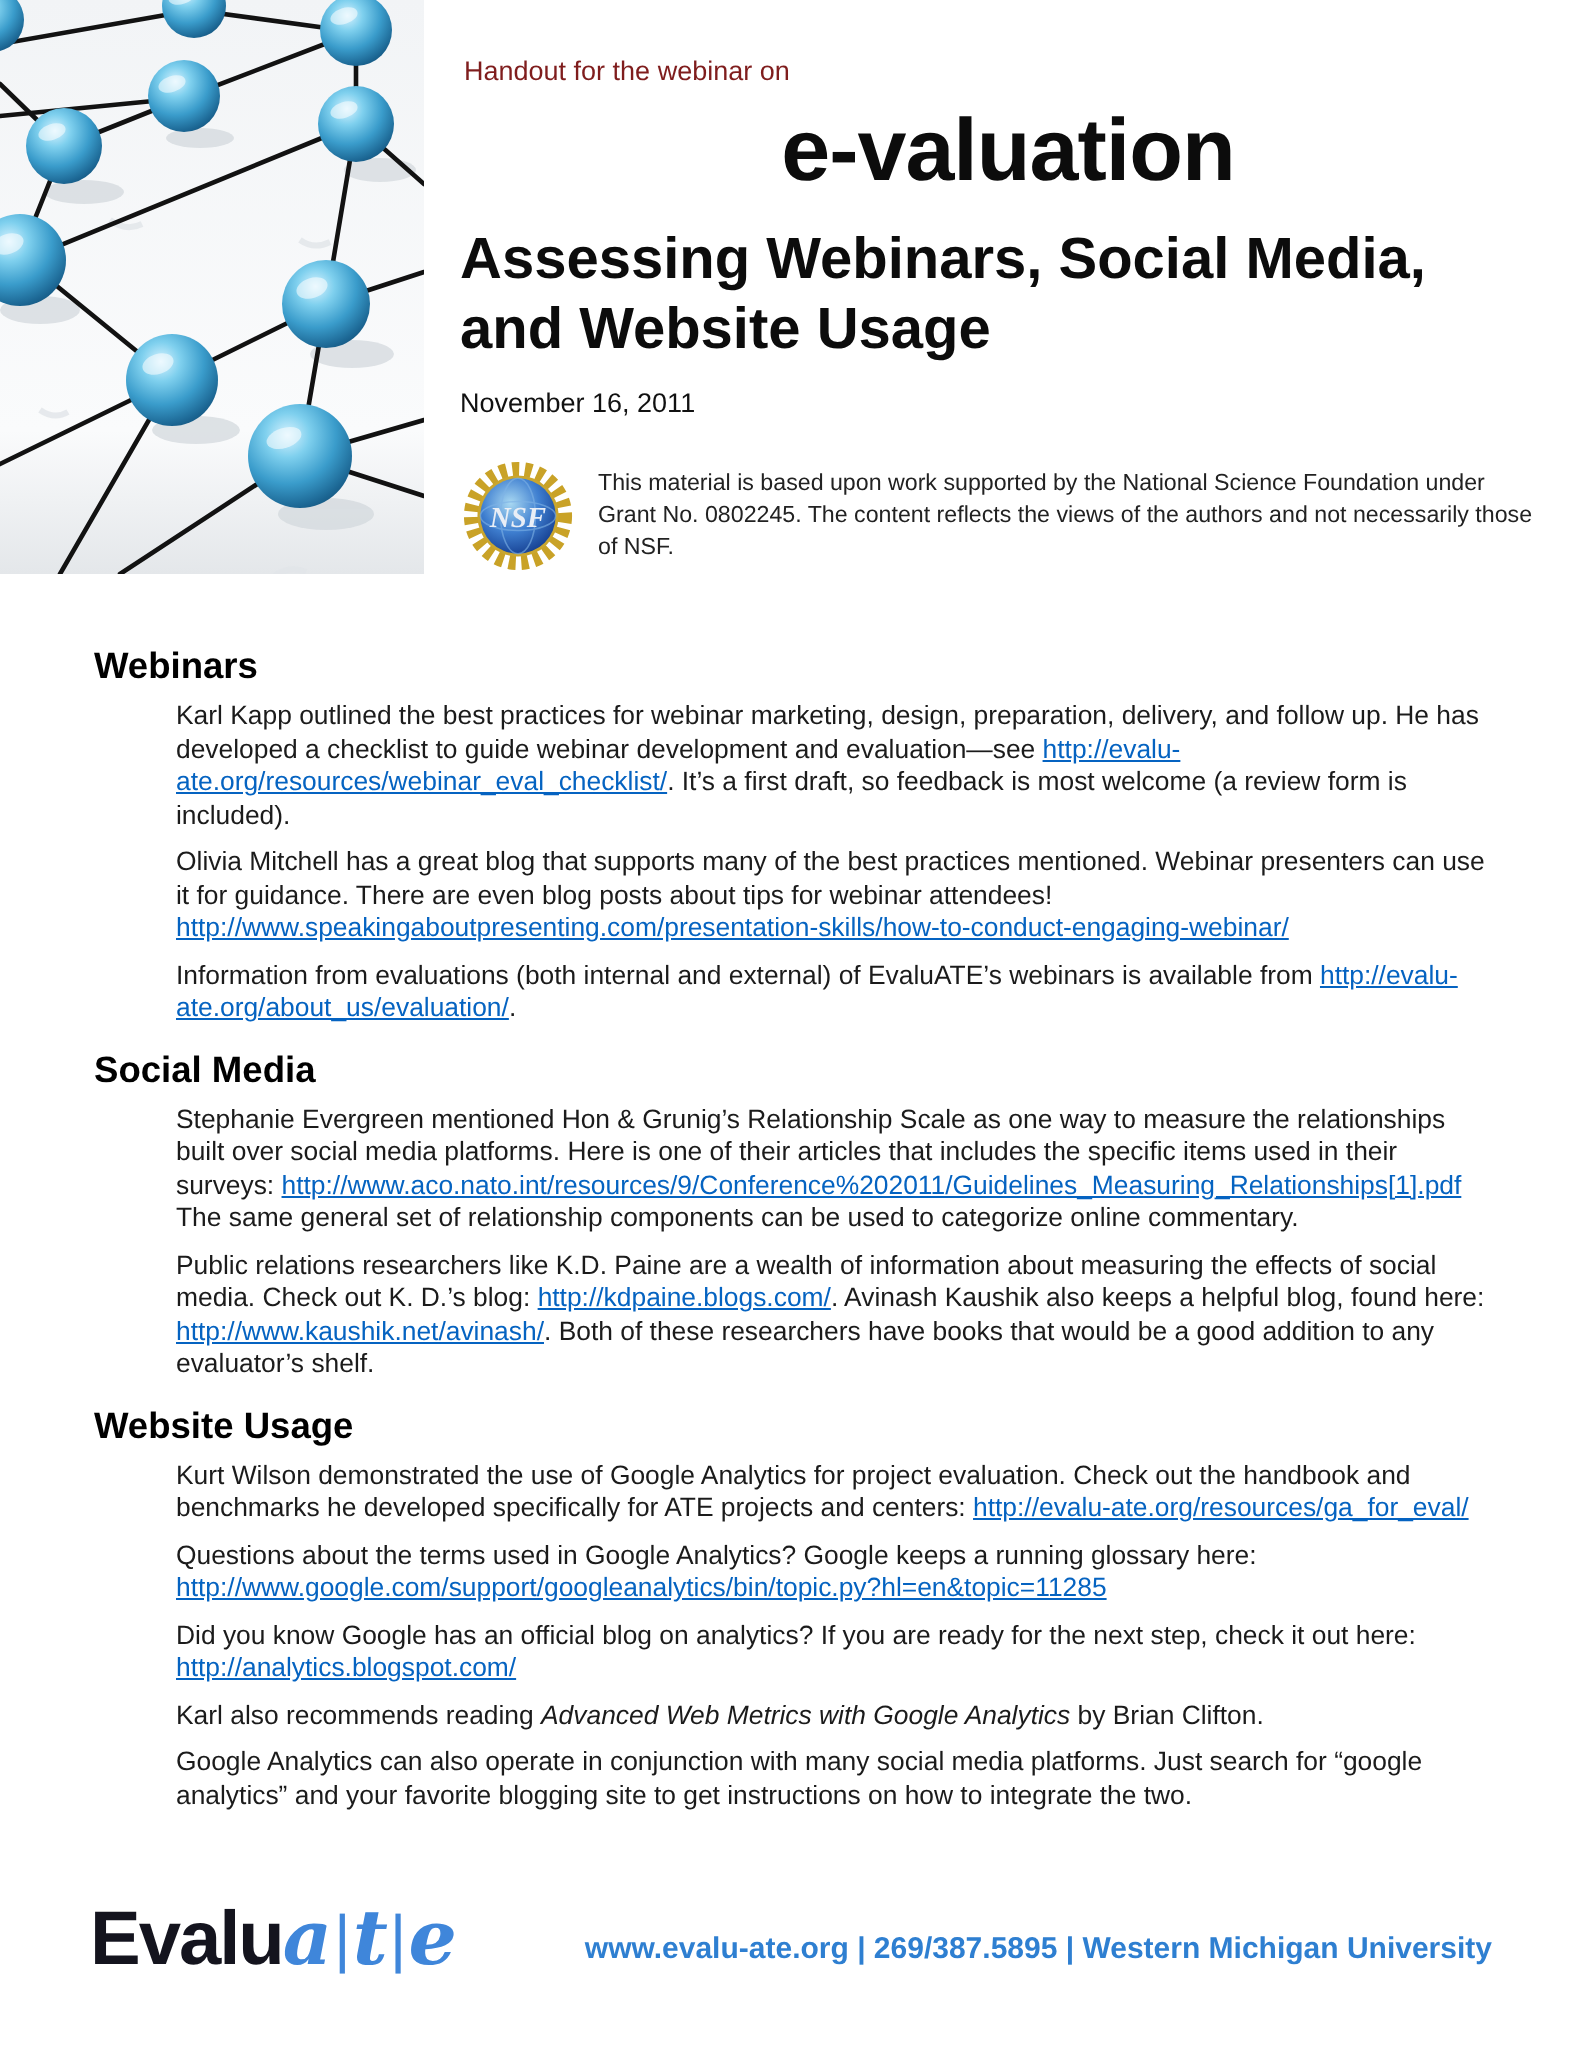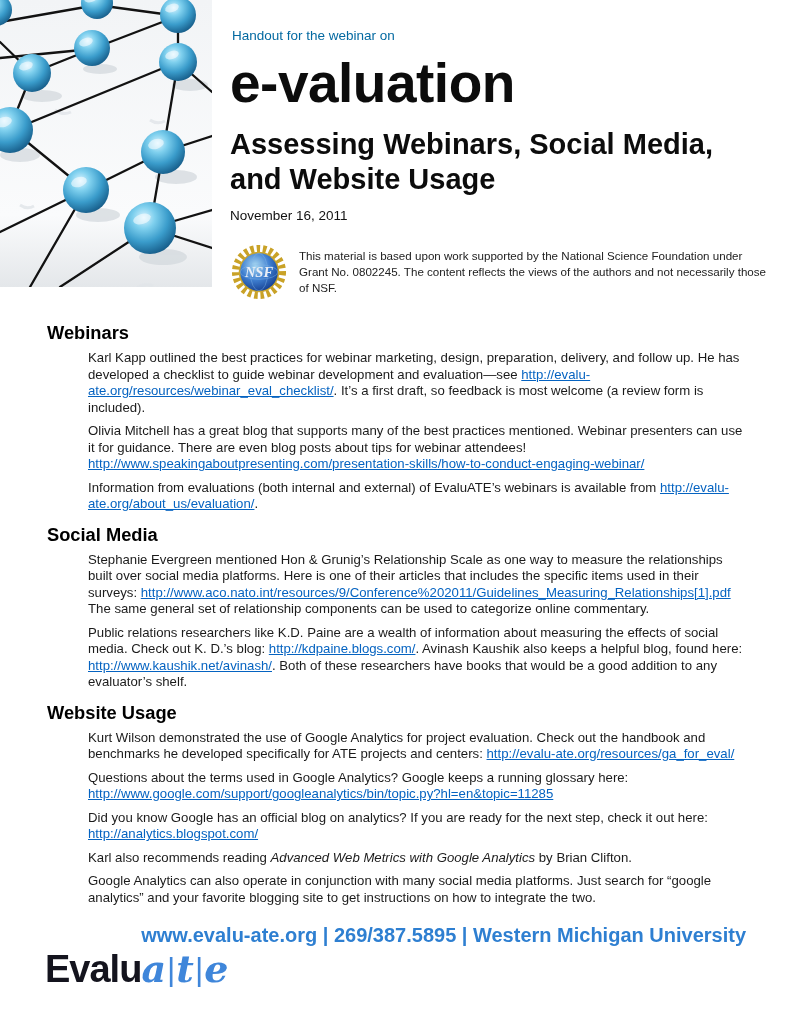--- a/index.html
+++ b/index.html
@@ -4,22 +4,22 @@
 <style>
   html,body{margin:0;padding:0;background:#ffffff;}
   .page{position:relative;width:791px;height:1024px;background:#fff;overflow:hidden;
         font-family:"Liberation Sans",sans-serif;color:#1a1a1a;}
 
   
   .hero{position:absolute;left:0;top:0;width:212px;height:287px;}
 
   
   .header-text{position:absolute;left:230px;top:28px;width:548px;}
-  .kicker{font-size:13.5px;margin:0 0 8px 2px;color:#0369a1;}
-  .title{font-size:55px;font-weight:bold;letter-spacing:-0.5px;margin:0 0 12px;color:#0c0c0c;}
+  .kicker{font-size:13.5px;margin:0 0 8px 2px;color:#7f1d1d;}
+  .title{font-size:44px;font-weight:bold;letter-spacing:-0.5px;margin:0 0 12px;color:#0c0c0c;text-align:center;}
   .subtitle{font-size:29px;font-weight:bold;line-height:1.2;margin:0 0 9px;max-width:525px;color:#0c0c0c;}
   .byline,.date{font-size:13.5px;line-height:1.45;color:#111;}
   .nsf-row{display:flex;gap:11px;margin-top:19px;align-items:center;}
   .nsf-logo{flex:0 0 auto;width:58px;height:56px;}
   .nsf-note{font-size:11.6px;line-height:1.4;width:468px;margin:0;color:#222;}
 
   
   main{position:absolute;left:47px;top:322px;width:702px;}
   .intro{font-size:14px;font-weight:bold;margin:0 0 13px;padding-left:3px;color:#0c0c0c;}
   .intro a{font-weight:bold;}
@@ -29,21 +29,21 @@
   a{color:#0563C1;text-decoration:underline;overflow-wrap:anywhere;cursor:pointer;}
   .italic{font-style:italic;}
 
   
   .footer-logo{position:absolute;left:45px;top:946px;font-size:38px;font-weight:bold;
                color:#14141e;letter-spacing:-1px;white-space:nowrap;}
   .footer-logo .blue-group{font-family:"DejaVu Serif","Liberation Serif",serif;font-style:italic;
                color:#3f86da;font-weight:600;letter-spacing:0;}
   .footer-logo .bar{font-family:"Liberation Sans",sans-serif;font-style:normal;font-weight:400;
                color:#3f86da;font-size:32px;margin:0 1px;position:relative;top:-2px;}
-  .footer-info{position:absolute;right:45px;top:924px;font-size:20px;font-weight:bold;color:#2e7fd1;}
+  .footer-info{position:absolute;right:45px;top:966px;font-size:15px;font-weight:bold;color:#2e7fd1;}
 </style>
 </head>
 <body>
 
 <div class="page">
 
   <div class="hero">
     <svg width="212" height="287" viewBox="0 0 212 287">
       <defs>
         <linearGradient id="floor" x1="0" y1="0" x2="0" y2="1">

